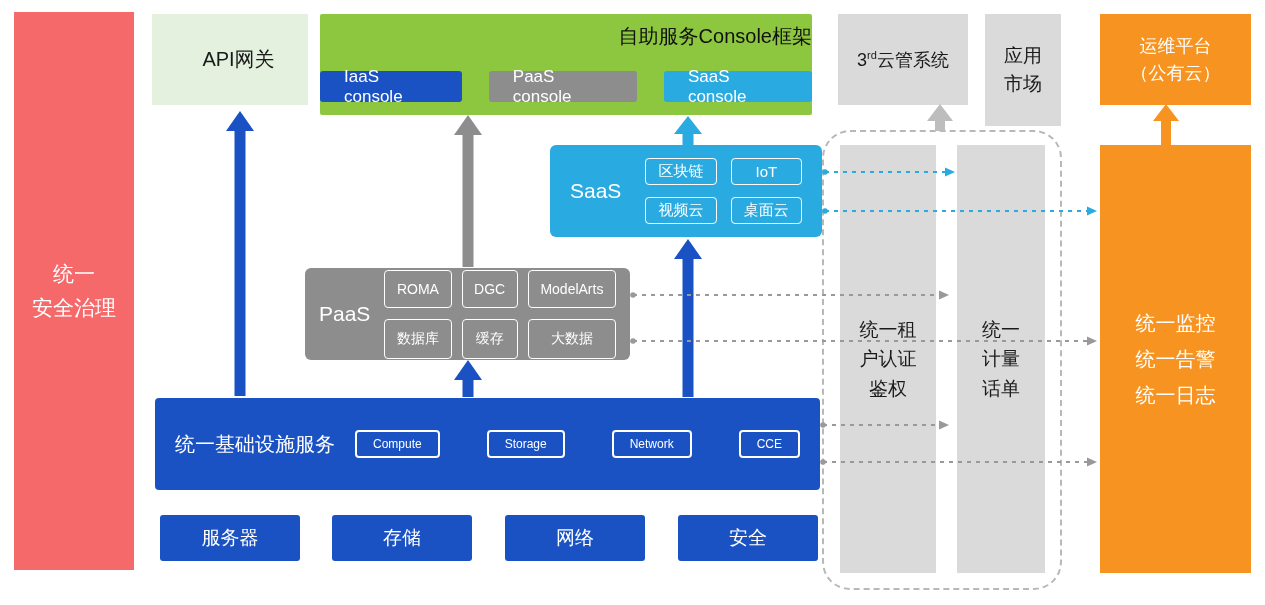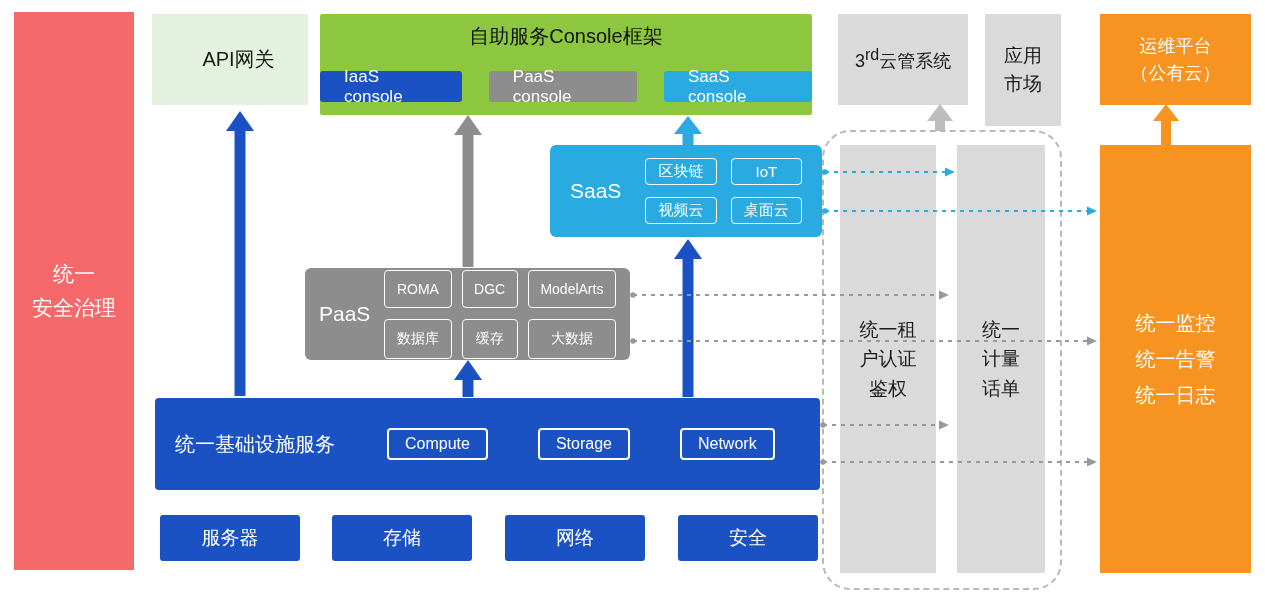--- a/index.html
+++ b/index.html
@@ -18,52 +18,52 @@
   .pre { white-space:pre-line; }
 
   
   .red-bar { left:14px; top:12px; width:120px; height:558px; background:#F6696B; color:#fff; font-size:21px; line-height:1.6; }
 
   
   .api-gw { left:152px; top:14px; width:156px; height:91px; background:#E3F1DE; color:#1a1a1a; font-size:20px;padding-left:17px; }
 
   
   .console { position:absolute; left:320px; top:14px; width:492px; height:101px; background:#8DC63F; border-radius:2px; }
-  .console-title { position:absolute; top:9px; left:0; right:0; text-align:center; color:#111; font-size:20px; }
+  .console-title { position:absolute; top:9px; left:0; right:0; text-align:right; color:#111; font-size:20px; }
   .console-row { position:absolute; left:0; right:0; top:57px; display:flex; justify-content:center; gap:27px; }
   .pill { height:31px; display:flex; align-items:center; padding:0 24px; color:#fff; font-size:17px; border-radius:3px; }
   .pill-iaas { background:#1A52C4; }
   .pill-paas { background:#8D8D8D; }
   .pill-saas { background:#29ABE2; }
 
   
   .gray-top { background:#DADADA; color:#1a1a1a; font-size:19px; }
   .third-sys { left:838px; top:14px; width:130px; height:91px; font-size:18px; }
-  .third-sys sup { font-size:16px; }
+  .third-sys sup { font-size:11px; }
   .app-market { left:985px; top:14px; width:76px; height:112px; line-height:1.5; }
 
   
   .om-top { left:1100px; top:14px; width:151px; height:91px; background:#F79421; color:#fff; font-size:18px; line-height:1.5; }
 
   
   .saas-panel { position:absolute; left:550px; top:145px; width:272px; height:92px; background:#29ABE2; border-radius:6px; display:flex; align-items:center; padding:0 20px; gap:24px; }
   .panel-label { color:#fff; font-size:21px; }
   .chip-grid-2 { display:grid; grid-template-columns:auto auto; gap:12px 14px; flex:1; }
   .chip { border:1.5px solid #fff; border-radius:4px; color:#fff; font-size:15px; padding:3px 8px; display:flex; align-items:center; justify-content:center; text-align:center; }
 
   
   .paas-panel { position:absolute; left:305px; top:268px; width:325px; height:92px; background:#8D8D8D; border-radius:6px; display:flex; align-items:center; padding:0 14px; gap:14px; }
   .chip-grid-3 { display:grid; grid-template-columns:auto auto auto; gap:11px 10px; flex:1; }
   .chip-sm { font-size:14px; padding:10px 6px; border-radius:4px; }
 
   
   .infra-panel { position:absolute; left:155px; top:398px; width:665px; height:92px; background:#1A52C4; border-radius:4px; display:flex; align-items:center; padding:0 20px; gap:20px; }
   .infra-label { color:#fff; font-size:20px; white-space:nowrap; }
   .infra-items { display:flex; flex:1; justify-content:space-between; gap:18px; }
-  .chip-lg { border:2px solid #fff; font-size:16px; padding:5px 16px; border-radius:4px;margin-left:32px; }
+  .chip-lg { border:2px solid #fff; font-size:12px; padding:5px 16px; border-radius:4px; }
 
   
   .hw { top:515px; height:46px; width:140px; background:#1A52C4; color:#fff; font-size:19px; border-radius:3px; }
   .hw-1 { left:160px; } .hw-2 { left:332px; } .hw-3 { left:505px; } .hw-4 { left:678px; }
 
   
   .dashed-wrap { position:absolute; left:822px; top:130px; width:240px; height:460px; border:2px dashed #B8B8B8; border-radius:28px; }
   .auth-bar { left:840px; top:145px; width:96px; height:428px; background:#DADADA; color:#1a1a1a; font-size:19px; line-height:1.55; }
   .meter-bar { left:957px; top:145px; width:88px; height:428px; background:#DADADA; color:#1a1a1a; font-size:19px; line-height:1.55; }
   .monitor-bar { left:1100px; top:145px; width:151px; height:428px; background:#F79421; color:#fff; font-size:20px; line-height:1.8; }

